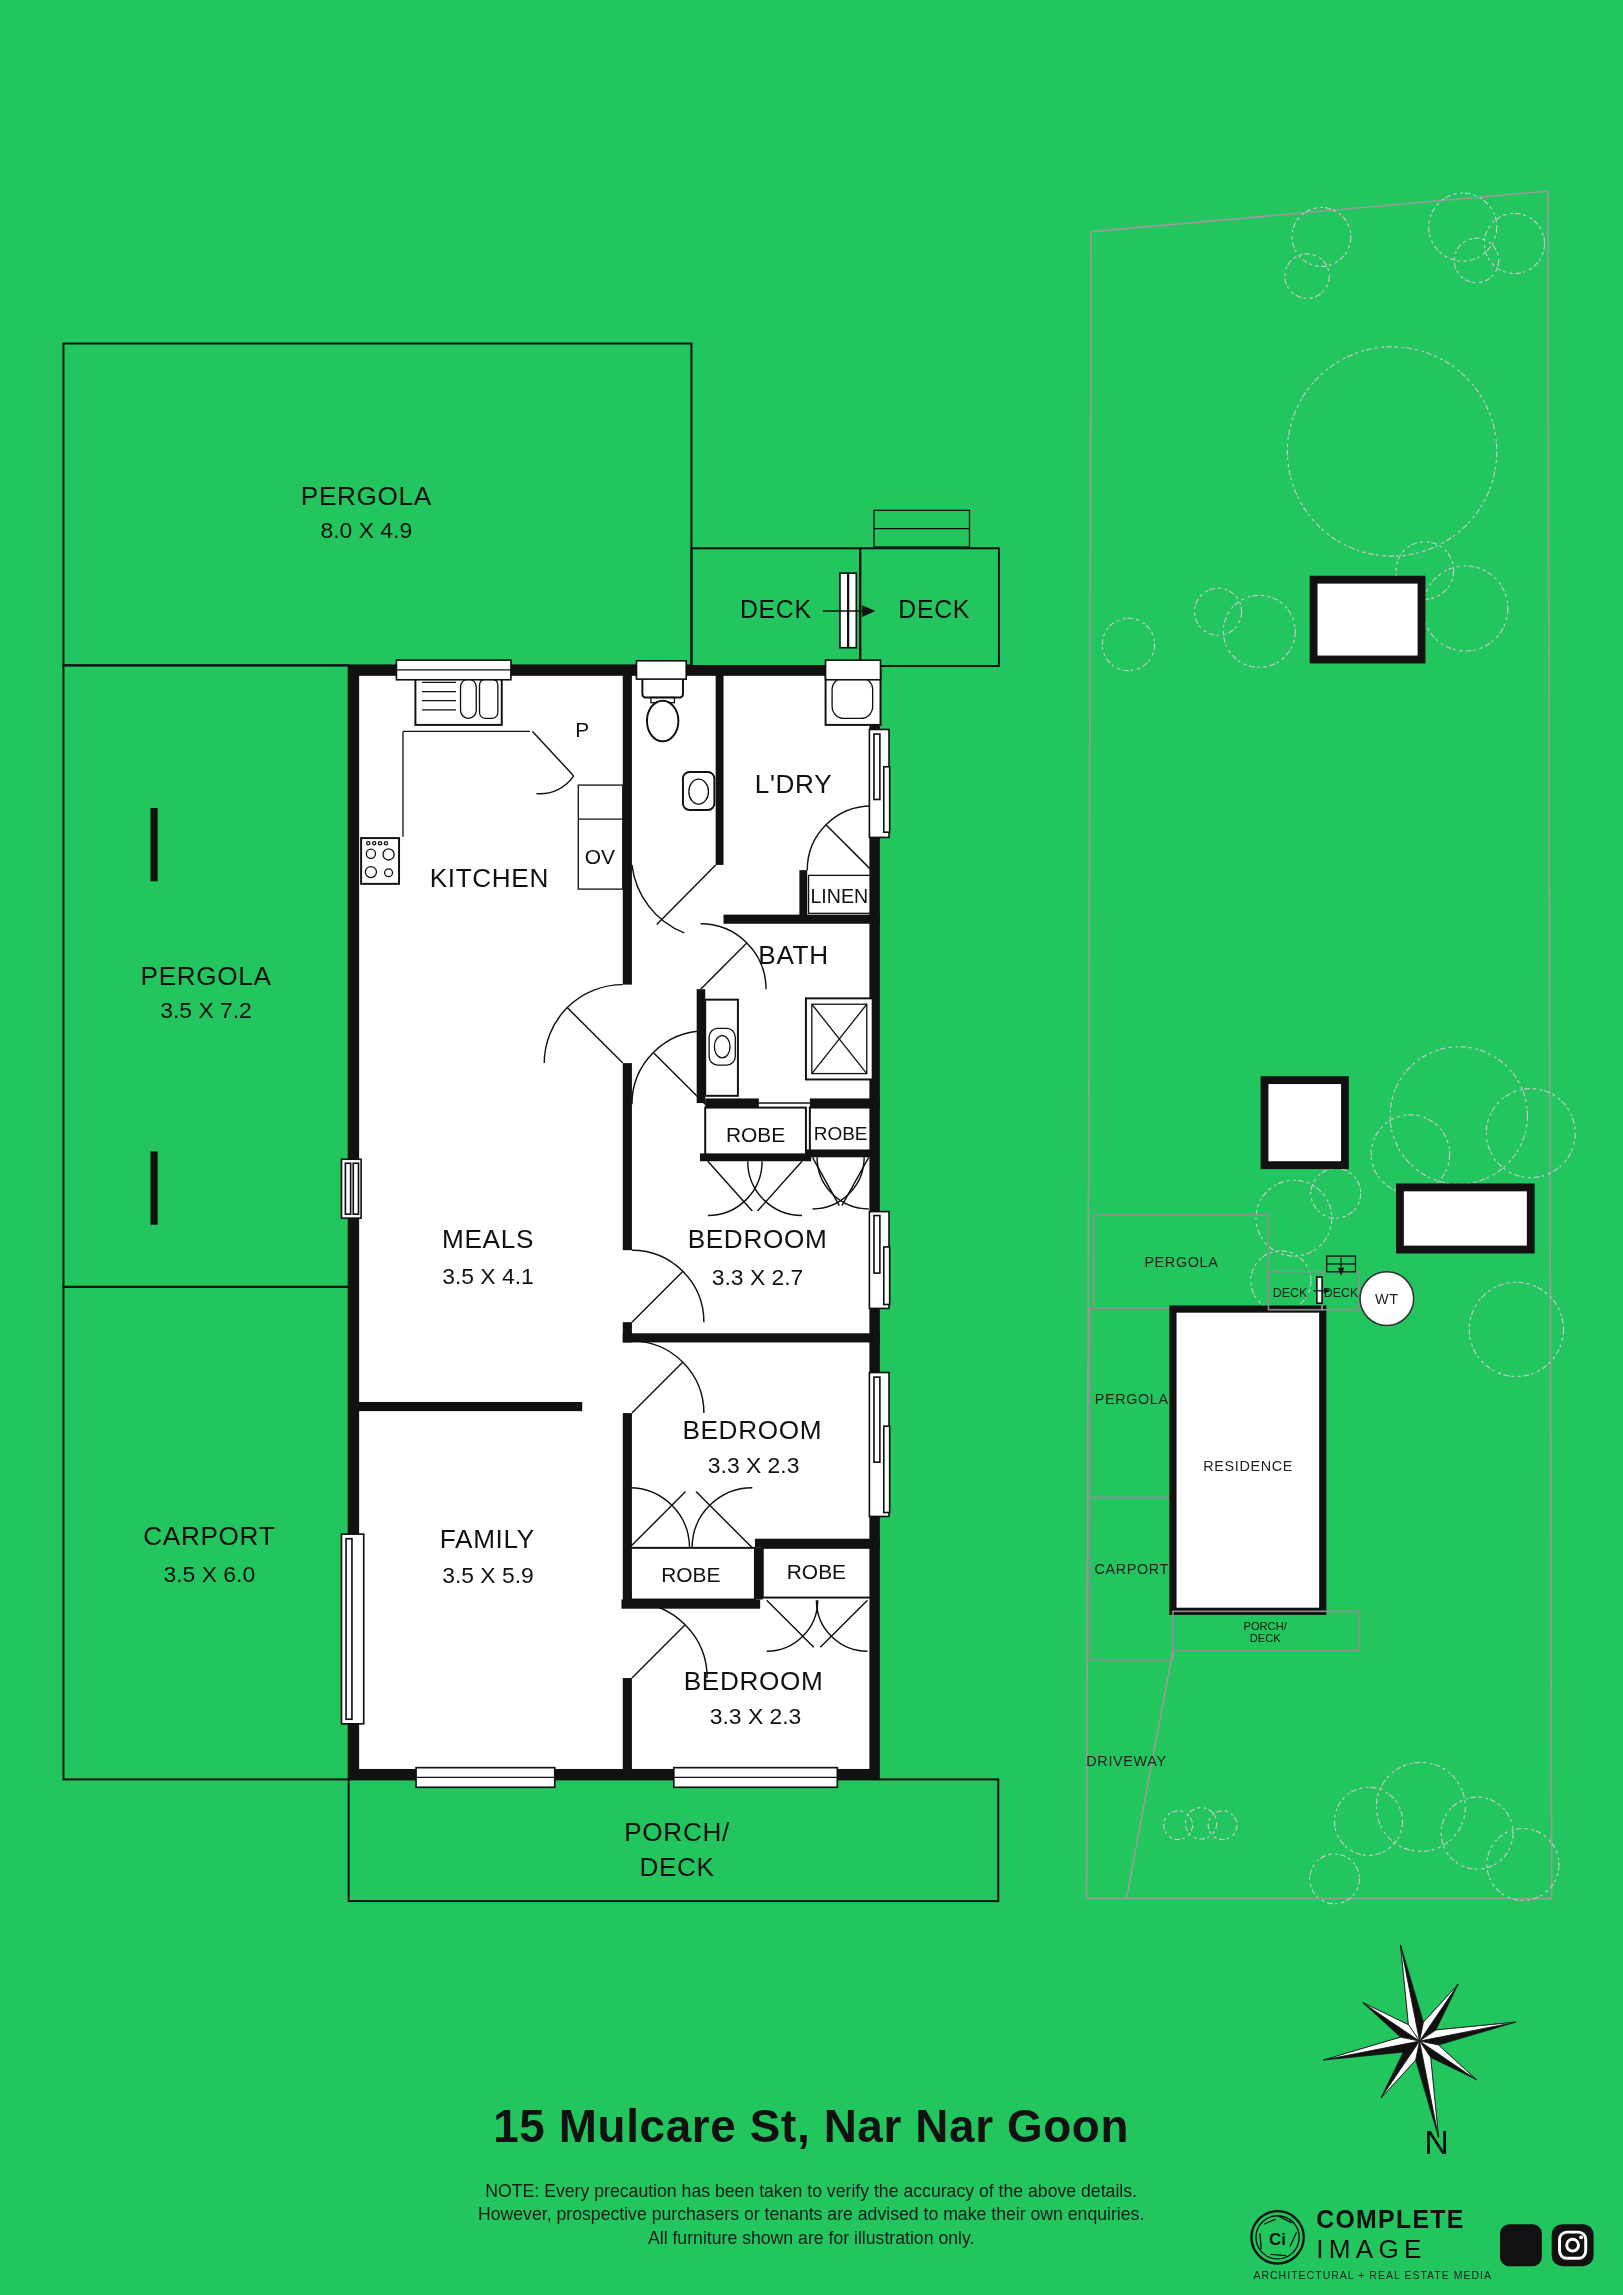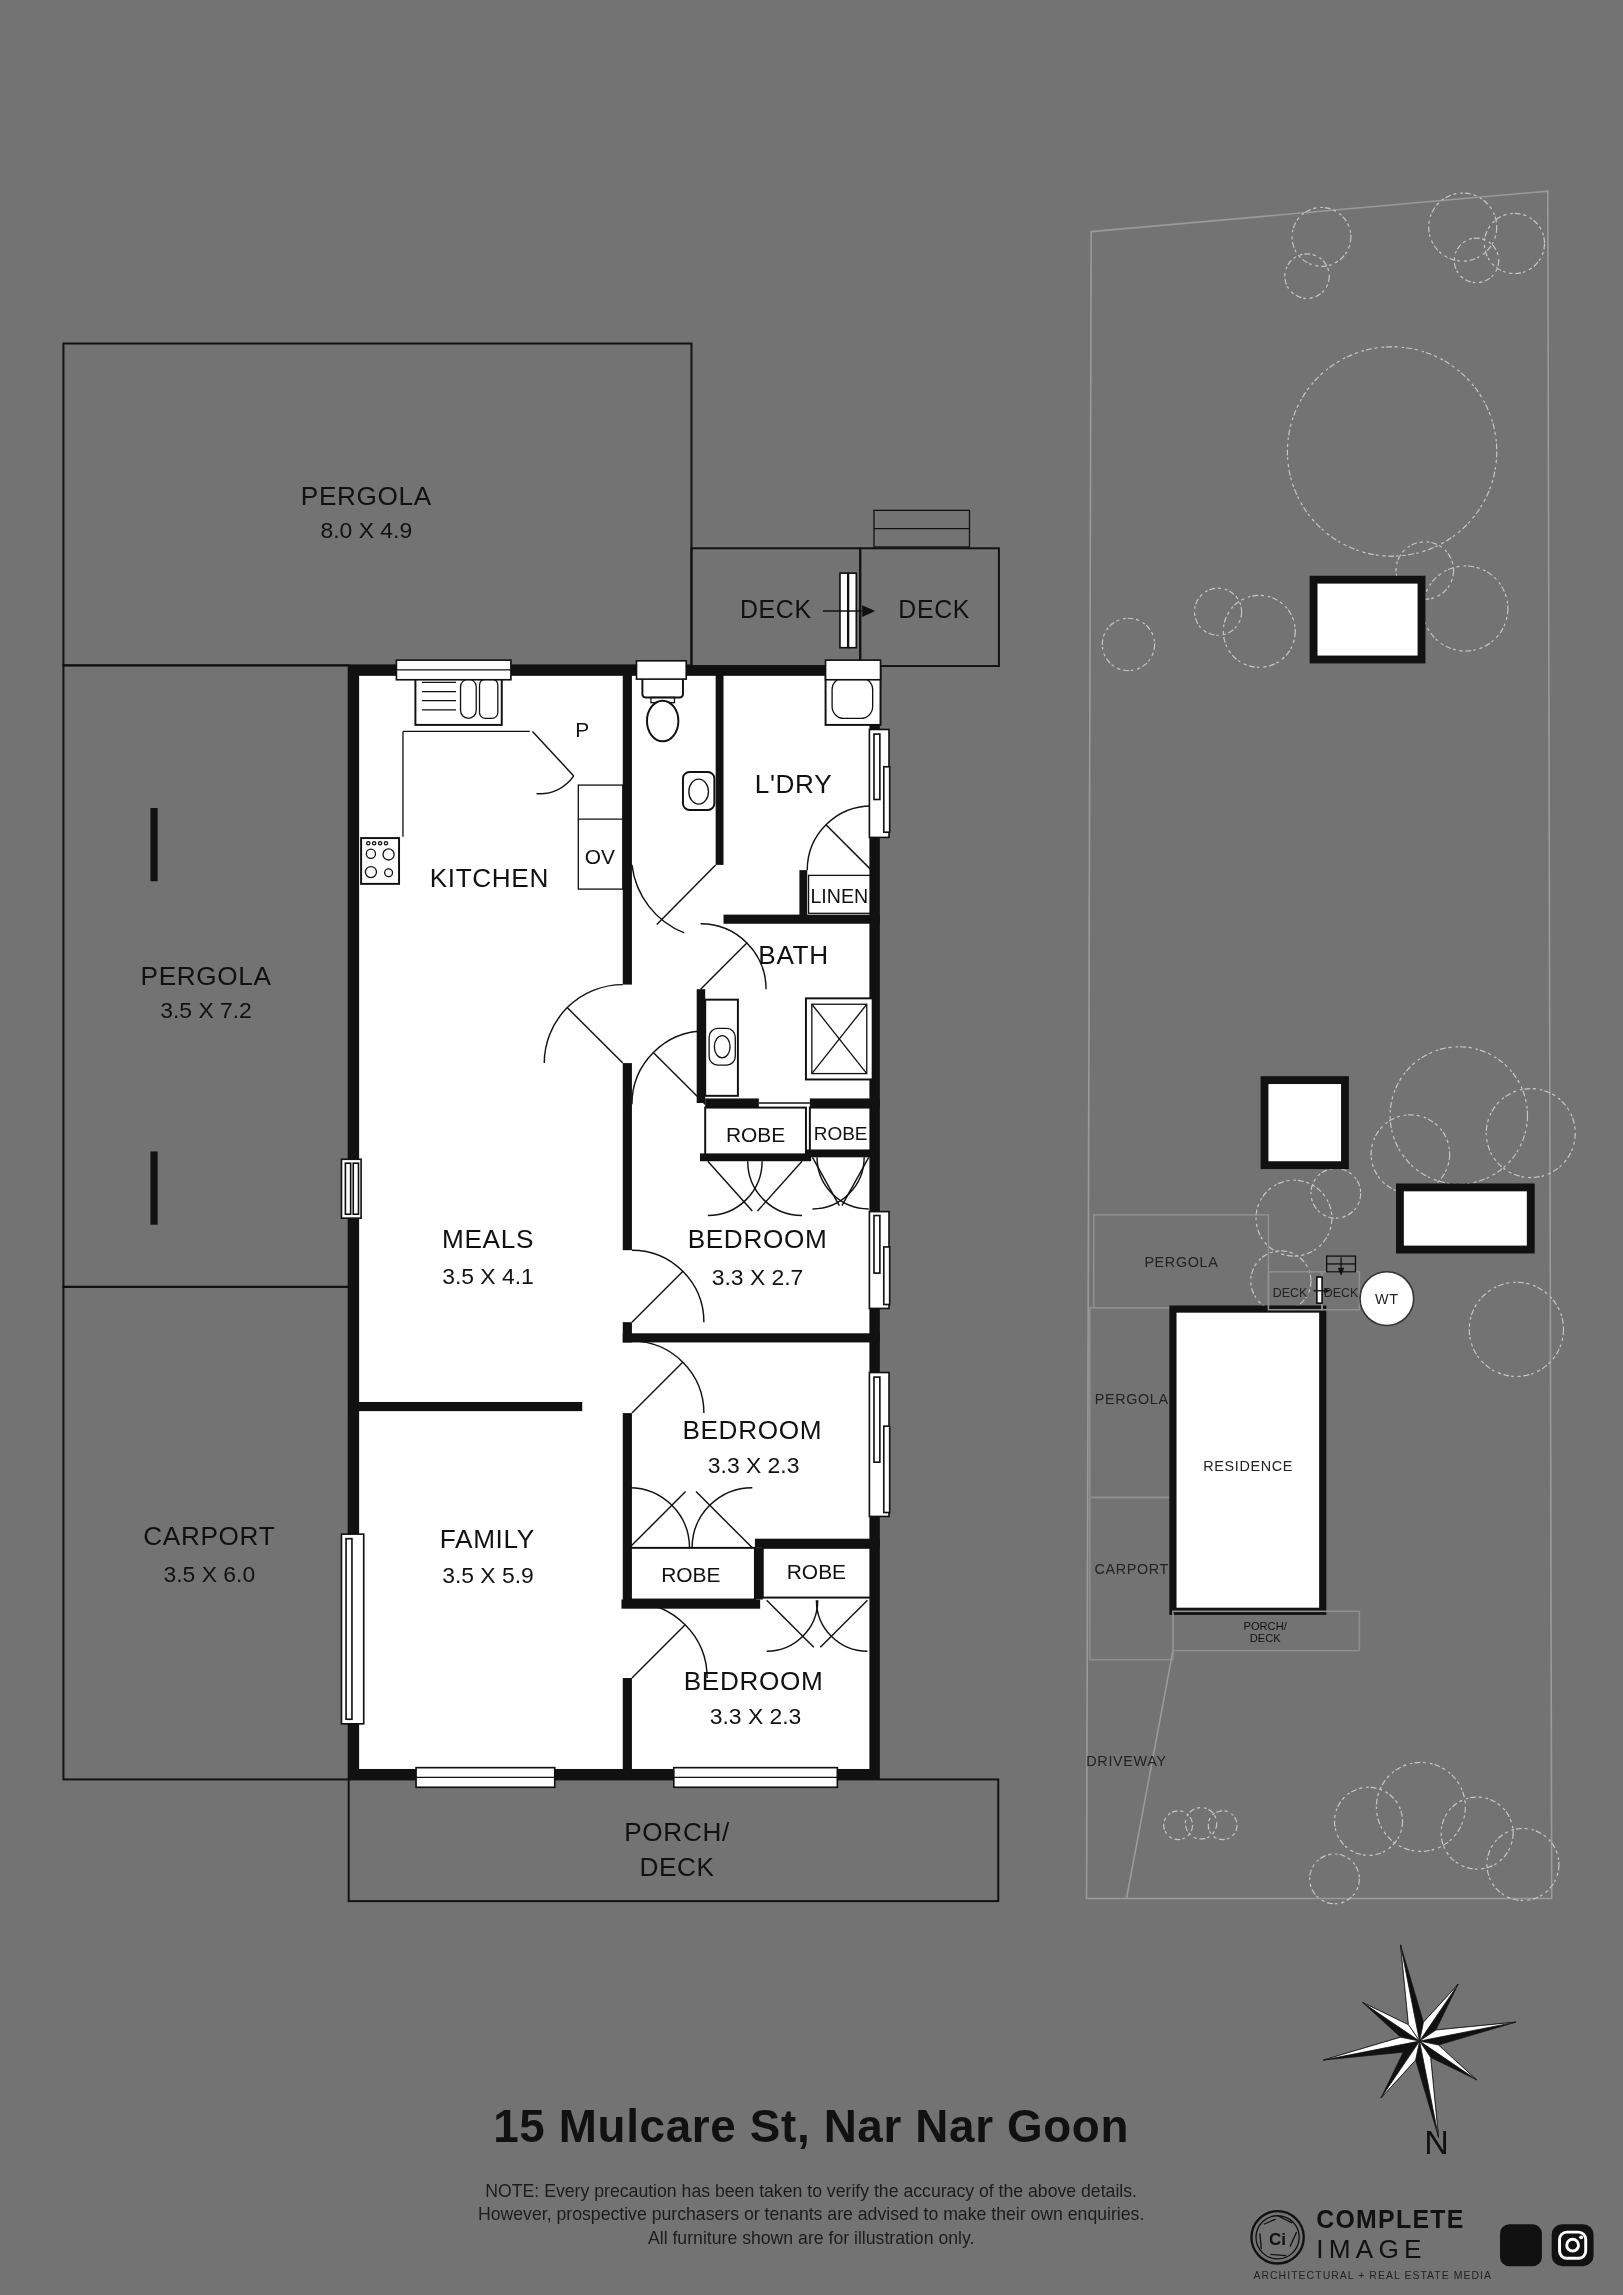--- a/index.html
+++ b/index.html
@@ -1,16 +1,16 @@
 <!DOCTYPE html>
 <html style="font-size:10.5px"><head>
 <meta charset="utf-8">
 <style>
   html,body{margin:0;padding:0;background:#ffffff;}
-  .page{width:1623px;height:2295px;position:relative;background:#737373;}
+  .page{width:1623px;height:2295px;position:relative;background:#22c55e;}
   svg{display:block;}
   text{font-family:"Liberation Sans", sans-serif;fill:#111;}
   .room{font-size:40px;letter-spacing:1px;}
   .dims{font-size:35px;}
   .small{font-size:32px;}
   .deck{font-size:38px;letter-spacing:1px;}
   .sitelbl{font-size:22px;letter-spacing:1px;fill:#222;}
   .sitesm{font-size:19px;fill:#222;}
   .title{font-size:70px;font-weight:600;letter-spacing:1px;}
   .note{font-size:27px;fill:#1c1c1c;}

